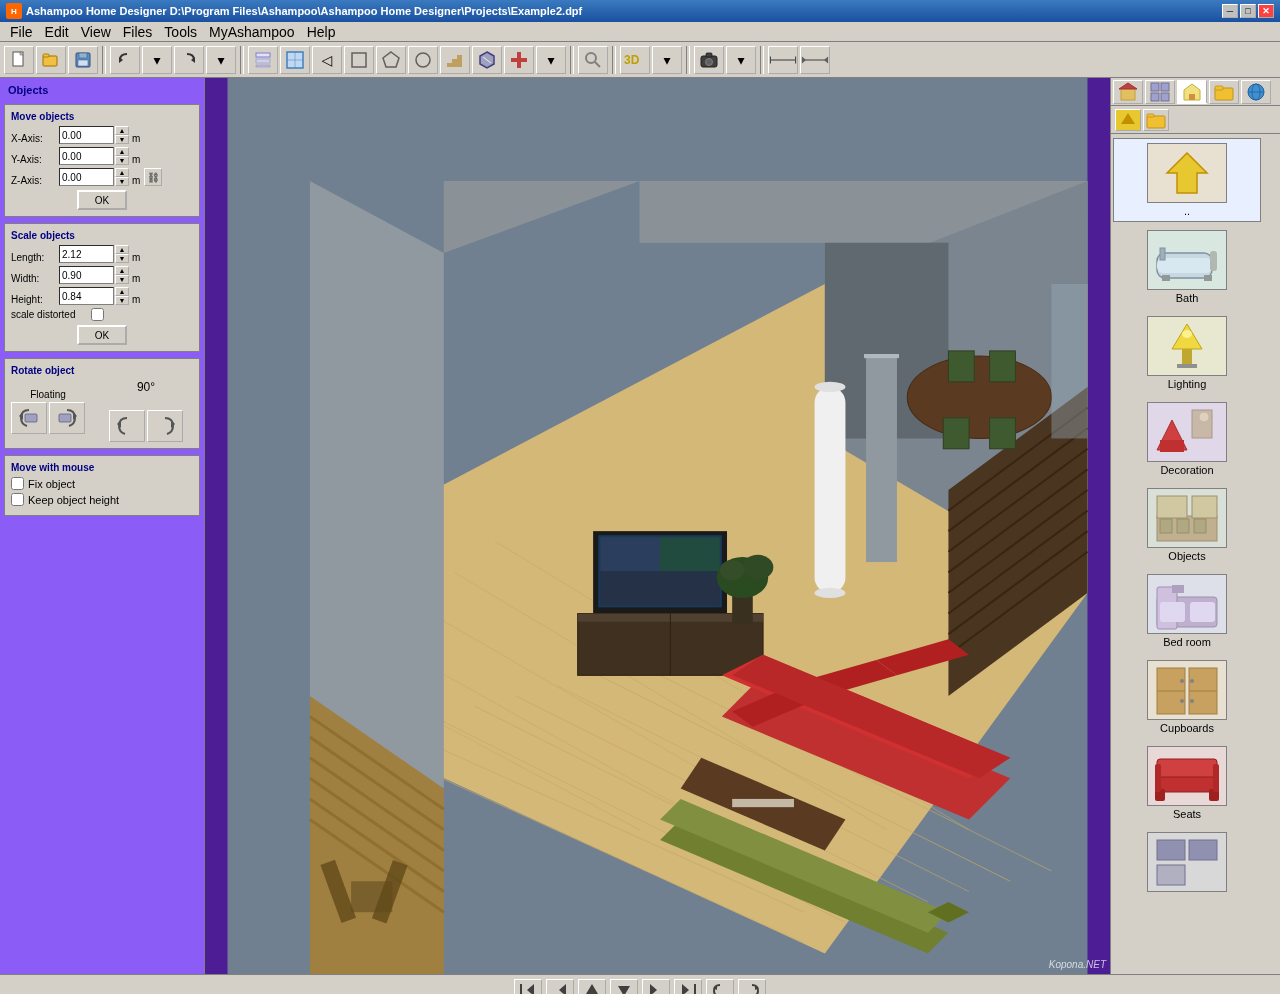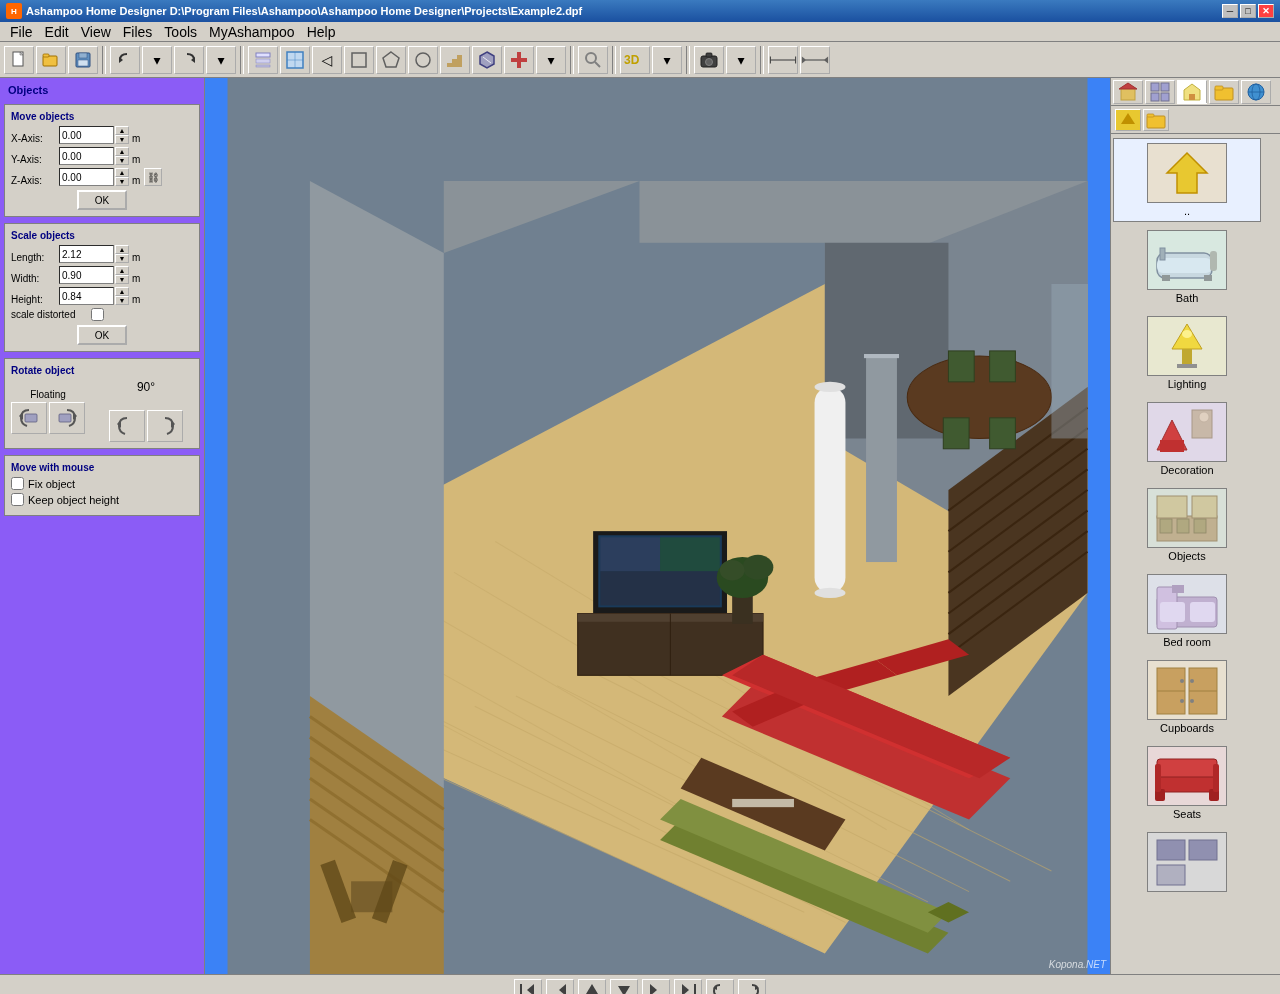--- a/index.html
+++ b/index.html
@@ -160,21 +160,21 @@
       border: 1px outset #fff;
       cursor: pointer;
       display: flex; align-items: center; justify-content: center;
       font-size: 10px;
       margin-left: 4px;
     }
 
     
     #viewport {
       flex: 1;
-      background: #3b82f6;
+      background: #4c1d95;
       position: relative;
       overflow: hidden;
     }
 
     
     #nav-bar {
       height: 30px;
       background: #d4d0c8;
       border-top: 1px solid #808080;
       display: flex;

